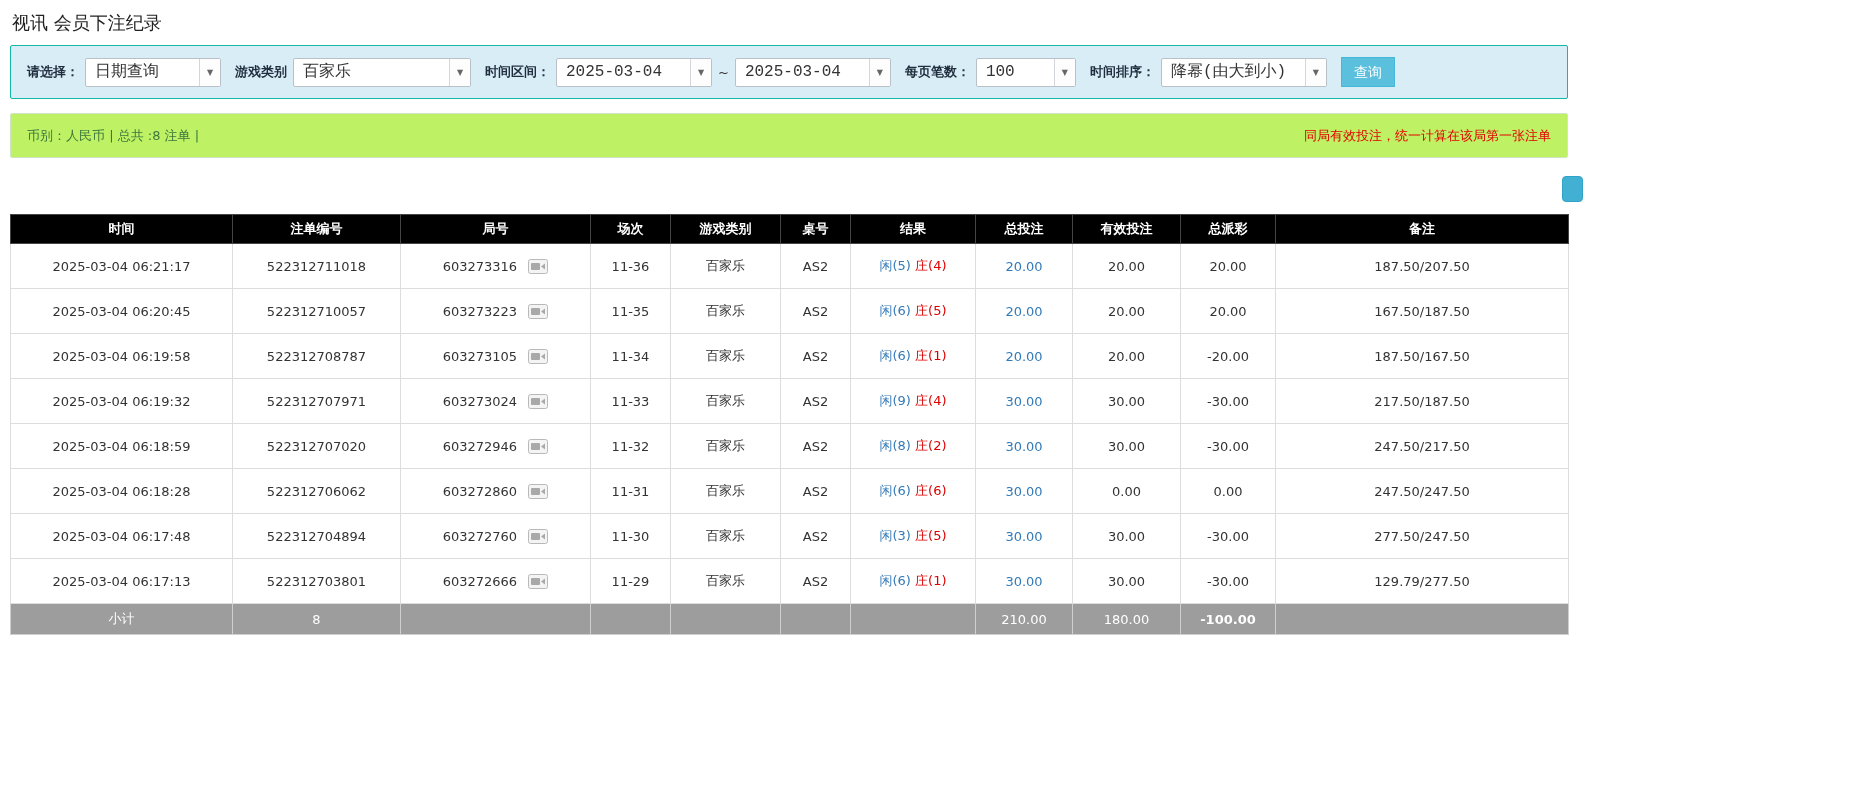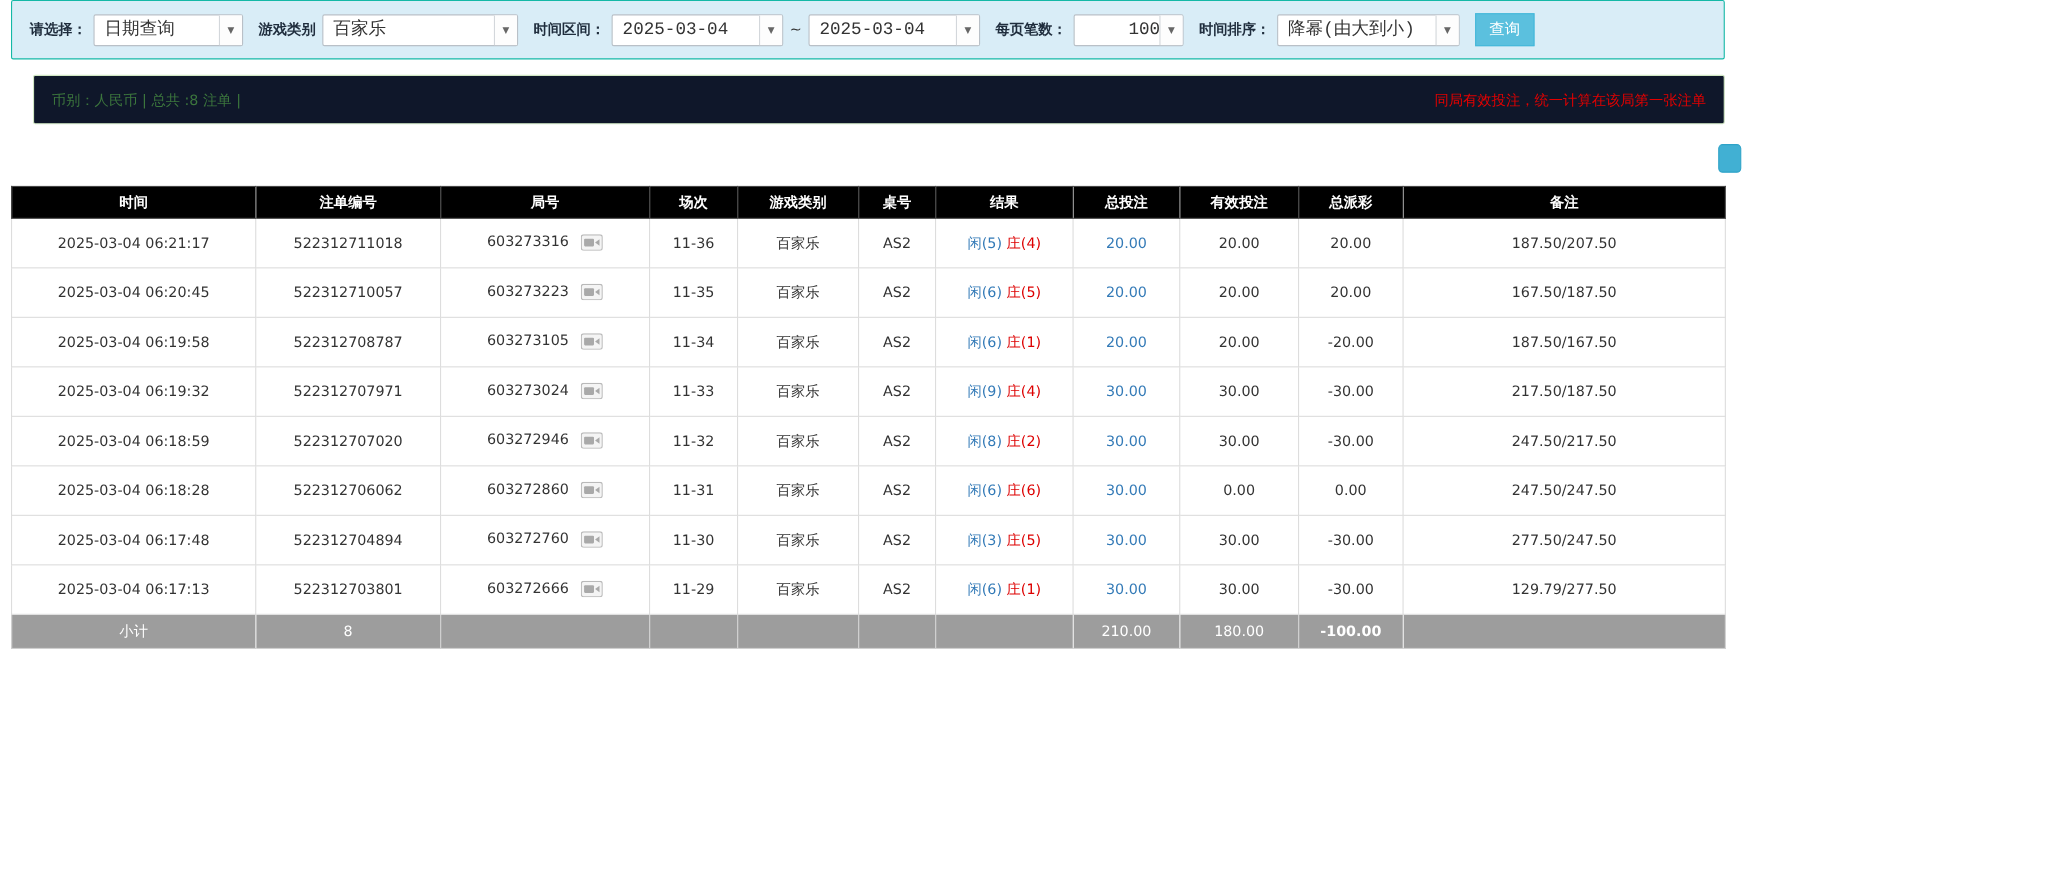--- a/index.html
+++ b/index.html
@@ -31,35 +31,35 @@
   }
   .combo-text { padding: 0 9px; line-height: 27px; font-size: 16px; color: #333; flex: 1; overflow: hidden; font-family: Liberation Mono, monospace; }
   .combo-arrow {
     width: 21px; border-left: 1px solid #d3d7db; display: flex;
     align-items: center; justify-content: center; color: #666;
     font-size: 8px; background: #fdfdfd; cursor: pointer;
   }
   .w-querytype { width: 136px; }
   .w-gametype  { width: 178px; }
   .w-date      { width: 156px; }
-  .w-pagesize  { width: 100px; padding-left: 40px; }
+  .w-pagesize  { width: 100px; }
   .w-sort      { width: 166px; }
   .tilde { margin: 0 6px; color: #333; }
   .btn-query {
     margin-left: 14px; background: #5bc0de; border: 1px solid #46b8da;
     color: #fff; font-size: 14px; line-height: 18px; padding: 5px 12px;
     border-radius: 0; cursor: pointer;
     font-family: "DejaVu Sans", "Liberation Sans", sans-serif;
   }
 
   
   .summary-bar {
-    margin-top: 14px; background: #0f172a; border: 1px solid #d0e6c3;
+    margin-top: 14px; background: #bef264; border: 1px solid #d0e6c3;
     border-radius: 2px; height: 45px; display: flex; align-items: center;
-    padding: 0 16px; overflow: hidden; margin-left: 20px;
+    padding: 0 16px; overflow: hidden;
   }
   .summary-left { color: #3c763d; white-space: nowrap; }
   .summary-right { margin-left: auto; color: #e30000; white-space: nowrap; }
 
   
   .table-section { position: relative; margin-top: 56px; }
   .float-btn {
     position: absolute; top: -38px; left: 1552px; width: 21px; height: 26px;
     background: #41b0d3; border: 1px solid #2fa3c8; border-radius: 4px; cursor: pointer;
   }
@@ -86,20 +86,21 @@
   .result-banker { color: #dd0000; }
   .bet-link { color: #337ab7; cursor: pointer; }
   .neg { color: #dd0000; }
   tr.footer-row .neg { color: #d40000; font-weight: bold; }
 </style>
 </head>
 <body>
 
 <div class="content">
 
+  <div class="page-title">视讯 会员下注纪录</div>
 
   <div class="filter-bar">
     <span class="flabel">请选择：</span>
     <div class="combo w-querytype">
       <span class="combo-text">日期查询</span>
       <span class="combo-arrow">▼</span>
     </div>
 
     <span class="flabel">游戏类别</span>
     <div class="combo w-gametype">

